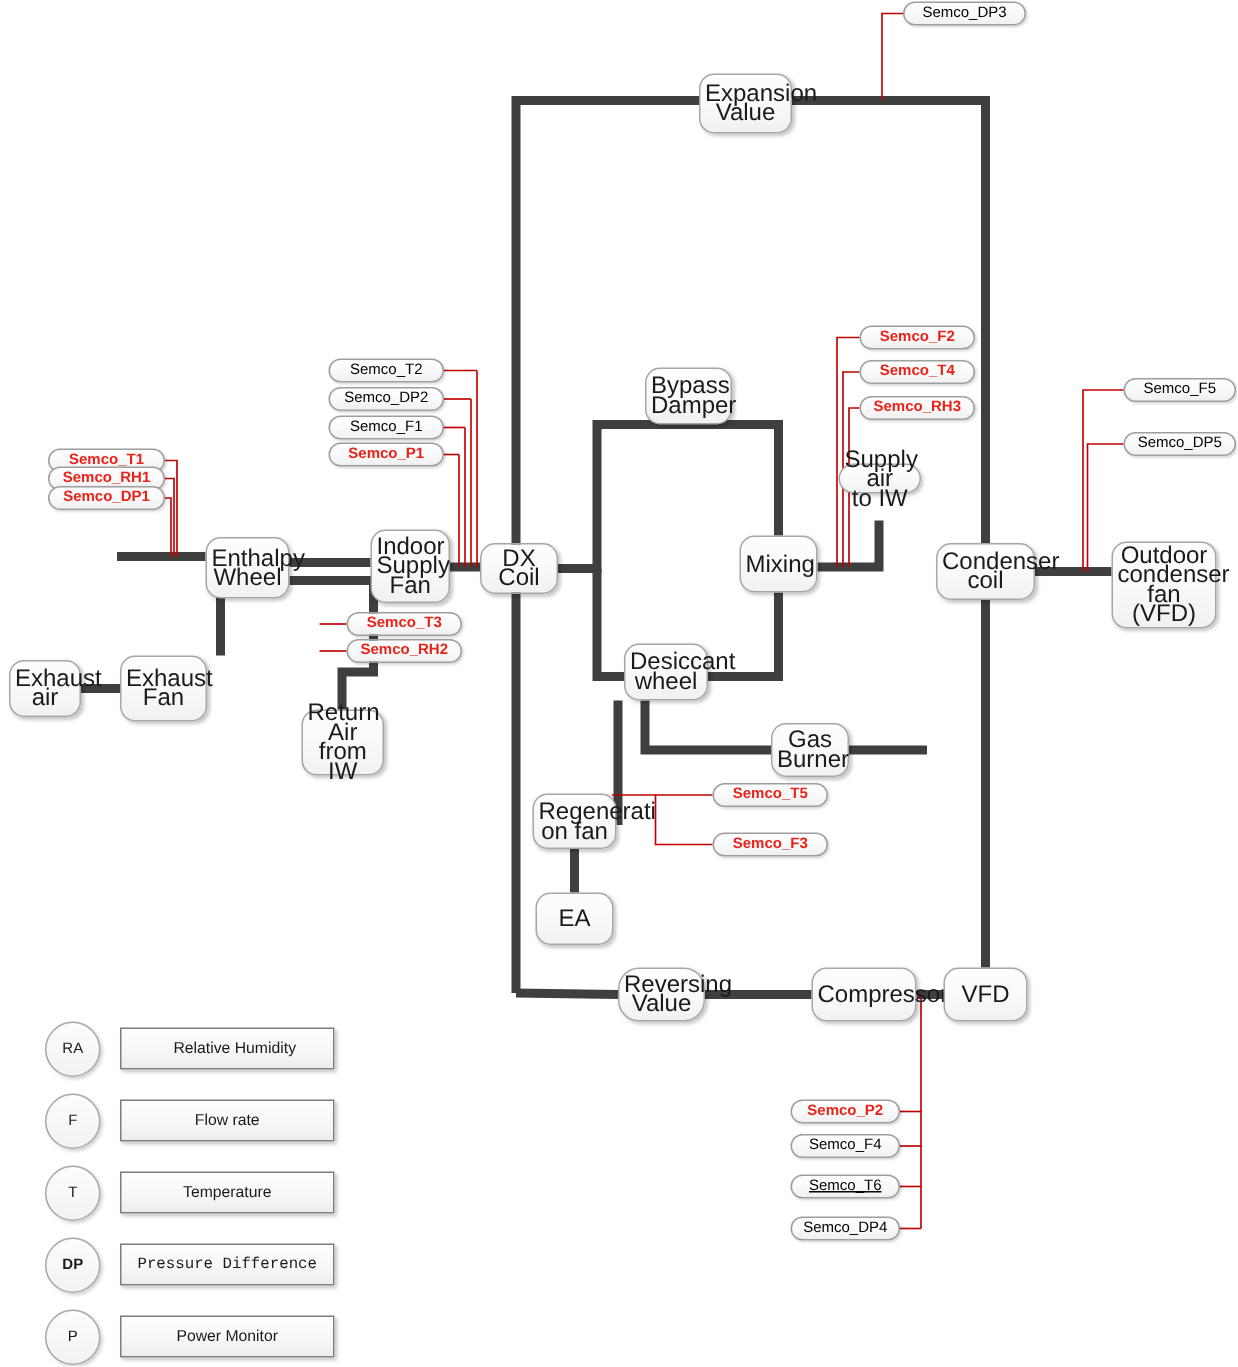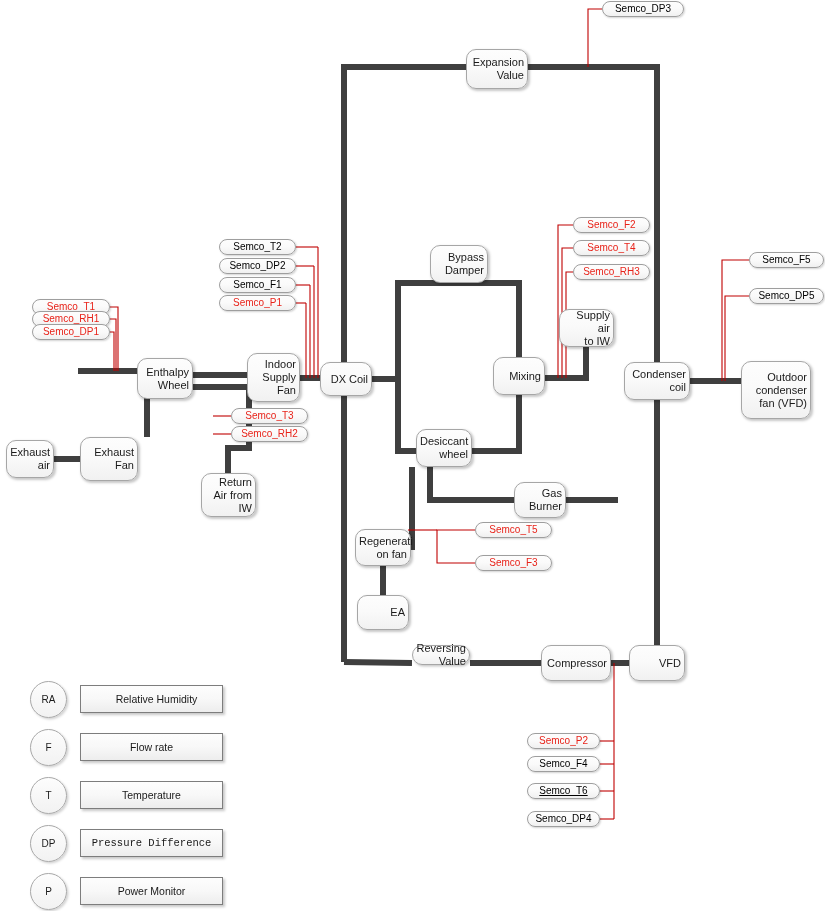--- a/index.html
+++ b/index.html
@@ -25,23 +25,23 @@
   .node{
     position:absolute;
     box-sizing:border-box;
     background:linear-gradient(to bottom,#fdfdfd 0%,#fafafa 45%,#f1f1f1 100%);
     border:1px solid #a6a6a6;
     border-radius:10px;
     box-shadow:1.5px 1.5px 2.5px rgba(0,0,0,0.22);
     display:flex;
     align-items:center;
     justify-content:center;
-    text-align:right;
+    text-align:center;
     color:#1a1a1a;
-    font-size:11px;
+    font-size:16px;
     line-height:13px;
     padding:2px 3px;
     z-index:5;
   }
   .node span{display:block;width:100%;}
   
   .tag{
     position:absolute;
     box-sizing:border-box;
     height:16px;
@@ -51,21 +51,21 @@
     box-shadow:1px 1px 2px rgba(0,0,0,0.18);
     display:flex;
     align-items:center;
     justify-content:center;
     font-size:10px;
     line-height:10px;
     white-space:nowrap;
     color:#000000;
     z-index:6;
   }
-  .tag.red{color:#e8231a;}
+  .tag.red{color:#e8231a;font-weight:bold;}
   
   .legend-circle{
     position:absolute;
     width:37px;height:37px;
     box-sizing:border-box;
     border:1px solid #a8a8a8;
     border-radius:50%;
     background:linear-gradient(to bottom,#fdfdfd,#f2f2f2);
     box-shadow:1.5px 1.5px 2.5px rgba(0,0,0,0.18);
     display:flex;align-items:center;justify-content:center;
@@ -199,42 +199,42 @@
       </div>
       <div class="node" style="left: 430px; top: 245px; width: 58px; height: 38px;">
         <span>Bypass<br>Damper</span>
       </div>
       <div class="node" style="left: 416px; top: 429px; width: 56px; height: 38px;">
         <span>Desiccant<br>wheel</span>
       </div>
       <div class="node" style="left: 493px; top: 357px; width: 52px; height: 38px;">
         <span>Mixing</span>
       </div>
-      <div class="node" style="left: 559px; top: 309px; width: 55px; height: 38px;">
+      <div class="node" style="left: 559px; top: 309px; width: 55px; height: 20px;">
         <span>Supply air<br>to IW</span>
       </div>
       <div class="node" style="left: 514px; top: 482px; width: 52px; height: 36px;">
         <span>Gas<br>Burner</span>
       </div>
       <div class="node" style="left: 355px; top: 529px; width: 56px; height: 37px;">
         <span>Regenerati<br>on fan</span>
       </div>
       <div class="node" style="left: 357px; top: 595px; width: 52px; height: 35px;">
         <span>EA</span>
       </div>
       <div class="node" style="left: 466px; top: 49px; width: 62px; height: 40px;">
         <span>Expansion<br>Value</span>
       </div>
       <div class="node" style="left: 624px; top: 362px; width: 66px; height: 38px;">
         <span>Condenser<br>coil</span>
       </div>
       <div class="node" style="left: 741px; top: 361px; width: 70px; height: 58px;">
         <span>Outdoor<br>condenser<br>fan (VFD)</span>
       </div>
-      <div class="node" style="left: 412px; top: 645px; width: 58px; height: 20px;">
+      <div class="node" style="left: 412px; top: 645px; width: 58px; height: 36px; border-radius: 14px;">
         <span>Reversing<br>Value</span>
       </div>
       <div class="node" style="left: 541px; top: 645px; width: 70px; height: 36px;">
         <span>Compressor</span>
       </div>
       <div class="node" style="left: 629px; top: 645px; width: 56px; height: 36px;">
         <span>VFD</span>
       </div>
     </div>
 
@@ -262,19 +262,19 @@
       <div class="tag" style="left: 527px; top: 811px; width: 73px;">Semco_DP4</div>
     </div>
 
   <div id="legend-layer">
       <div class="legend-circle" style="left: 30px; top: 681px;">RA</div>
       <div class="legend-box" style="left: 80px; top: 685px; padding-left: 10px;">Relative Humidity</div>
       <div class="legend-circle" style="left: 30px; top: 729px;">F</div>
       <div class="legend-box" style="left: 80px; top: 733px;">Flow rate</div>
       <div class="legend-circle" style="left: 30px; top: 777px;">T</div>
       <div class="legend-box" style="left: 80px; top: 781px;">Temperature</div>
-      <div class="legend-circle" style="left: 30px; top: 825px;">DP</div>
+      <div class="legend-circle" style="left: 30px; top: 825px; font-weight: bold;">DP</div>
       <div class="legend-box" style="left: 80px; top: 829px; font-family: Liberation Mono, monospace;">Pressure Difference</div>
       <div class="legend-circle" style="left: 30px; top: 873px;">P</div>
       <div class="legend-box" style="left: 80px; top: 877px;">Power Monitor</div>
     </div>
 
 </div>
 
 </body></html>

